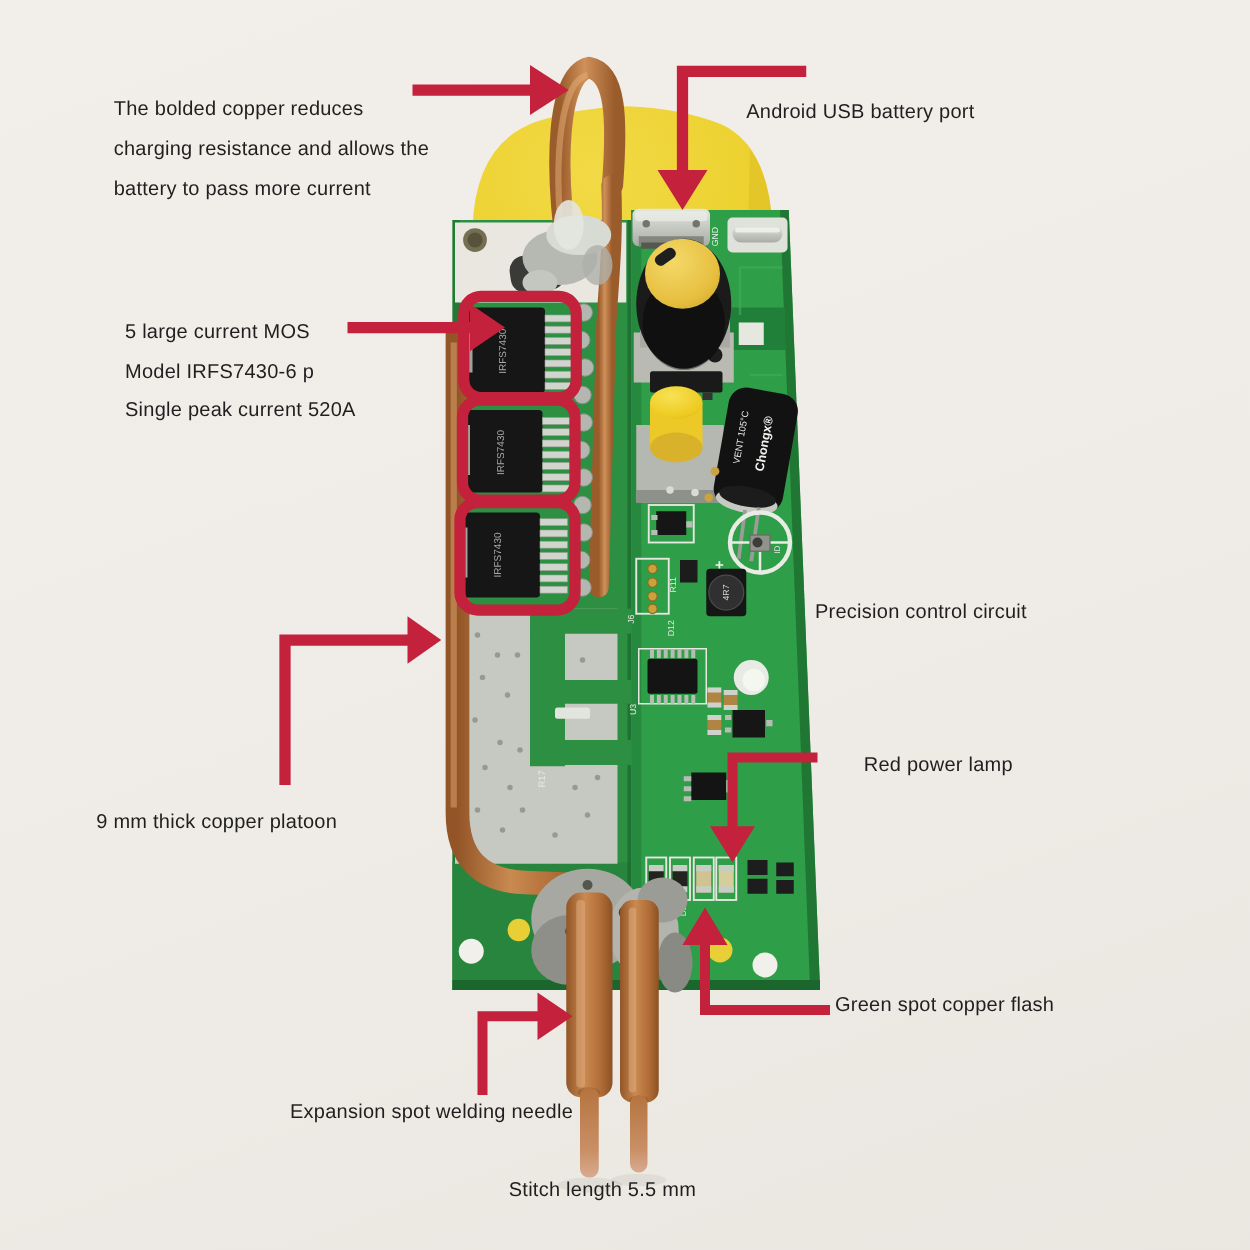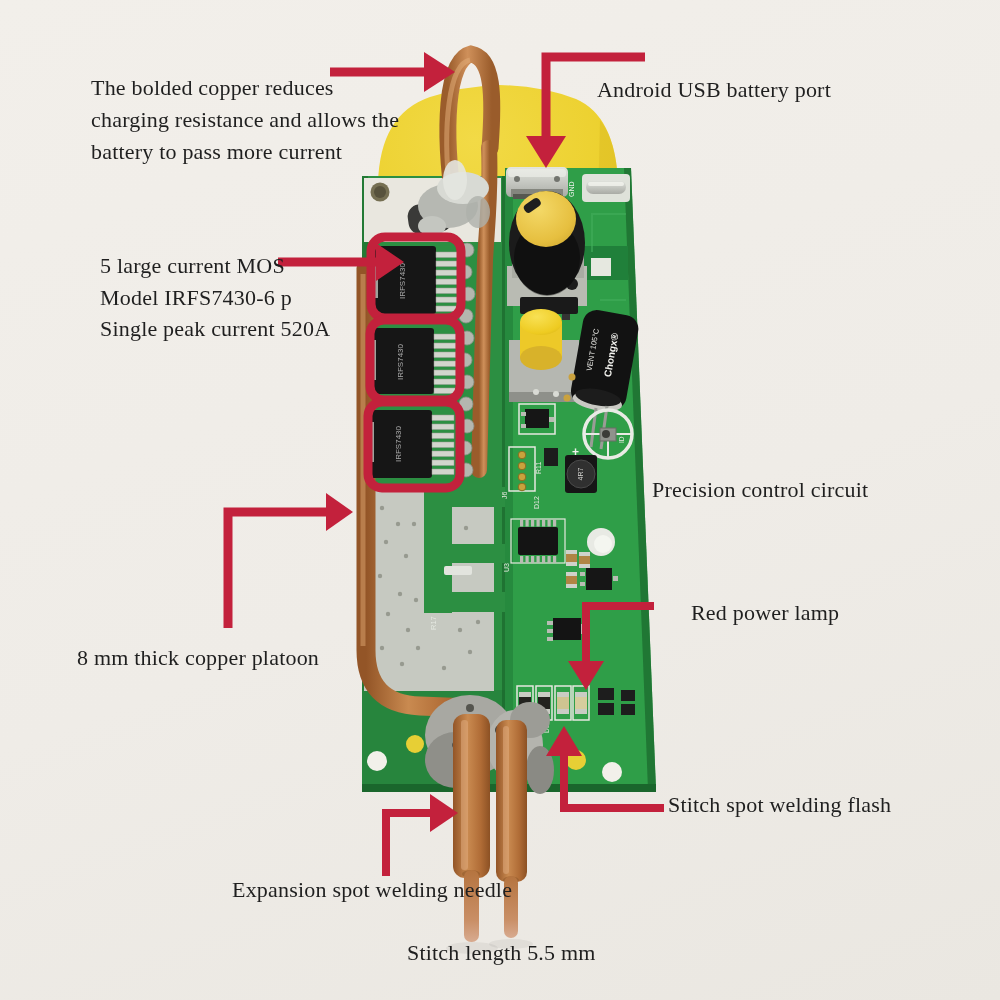--- a/index.html
+++ b/index.html
@@ -3,22 +3,22 @@
 <meta charset="utf-8">
 <style>
   html,body{margin:0;padding:0;background:#f0ede8;}
   .stage{
     position:relative;width:1000px;height:1000px;overflow:hidden;
     background:linear-gradient(160deg,#f2efea 0%,#efece7 55%,#eae7e1 100%);
     font-family:"Liberation Sans",sans-serif;
   }
   .art{position:absolute;left:0;top:0;}
   .lbl{
-    position:absolute;color:#1f1f1f;font-size:22px;line-height:32px;
-    white-space:nowrap;letter-spacing:0.2px;font-family:Liberation Serif, serif;
+    position:absolute;color:#1f1f1f;font-size:16px;line-height:32px;
+    white-space:nowrap;letter-spacing:0.2px;
   }
   .lbl .ln{display:block;}
   svg text{font-family:"Liberation Sans",sans-serif;}
 </style>
 </head>
 <body>
 
 <div class="stage">
 
   <svg class="art" width="1000" height="1000" viewBox="0 0 1000 1000">
@@ -433,22 +433,22 @@
   <div class="lbl" style="left:597px;top:74px;">Android USB battery port</div>
 
   <div class="lbl" style="left:100px;top:250px;line-height:31.5px;">
     <span class="ln">5 large current MOS</span>
     <span class="ln">Model IRFS7430-6 p</span>
     <span class="ln">Single peak current 520A</span>
   </div>
 
   <div class="lbl" style="left:652px;top:474px;">Precision control circuit</div>
 
-  <div class="lbl" style="left:77px;top:642px;">8 mm thick copper platoon</div>
+  <div class="lbl" style="left:77px;top:642px;">9 mm thick copper platoon</div>
 
   <div class="lbl" style="left:691px;top:597px;text-align:right;">Red power lamp</div>
 
-  <div class="lbl" style="left:668px;top:789px;">Stitch spot welding flash</div>
+  <div class="lbl" style="left:668px;top:789px;">Green spot copper flash</div>
 
   <div class="lbl" style="left:204px;top:874px;margin-left:28px;">Expansion spot welding needle</div>
 
   <div class="lbl" style="left:407px;top:937px;">Stitch length 5.5 mm</div>
 </div>
 
 </body></html>

